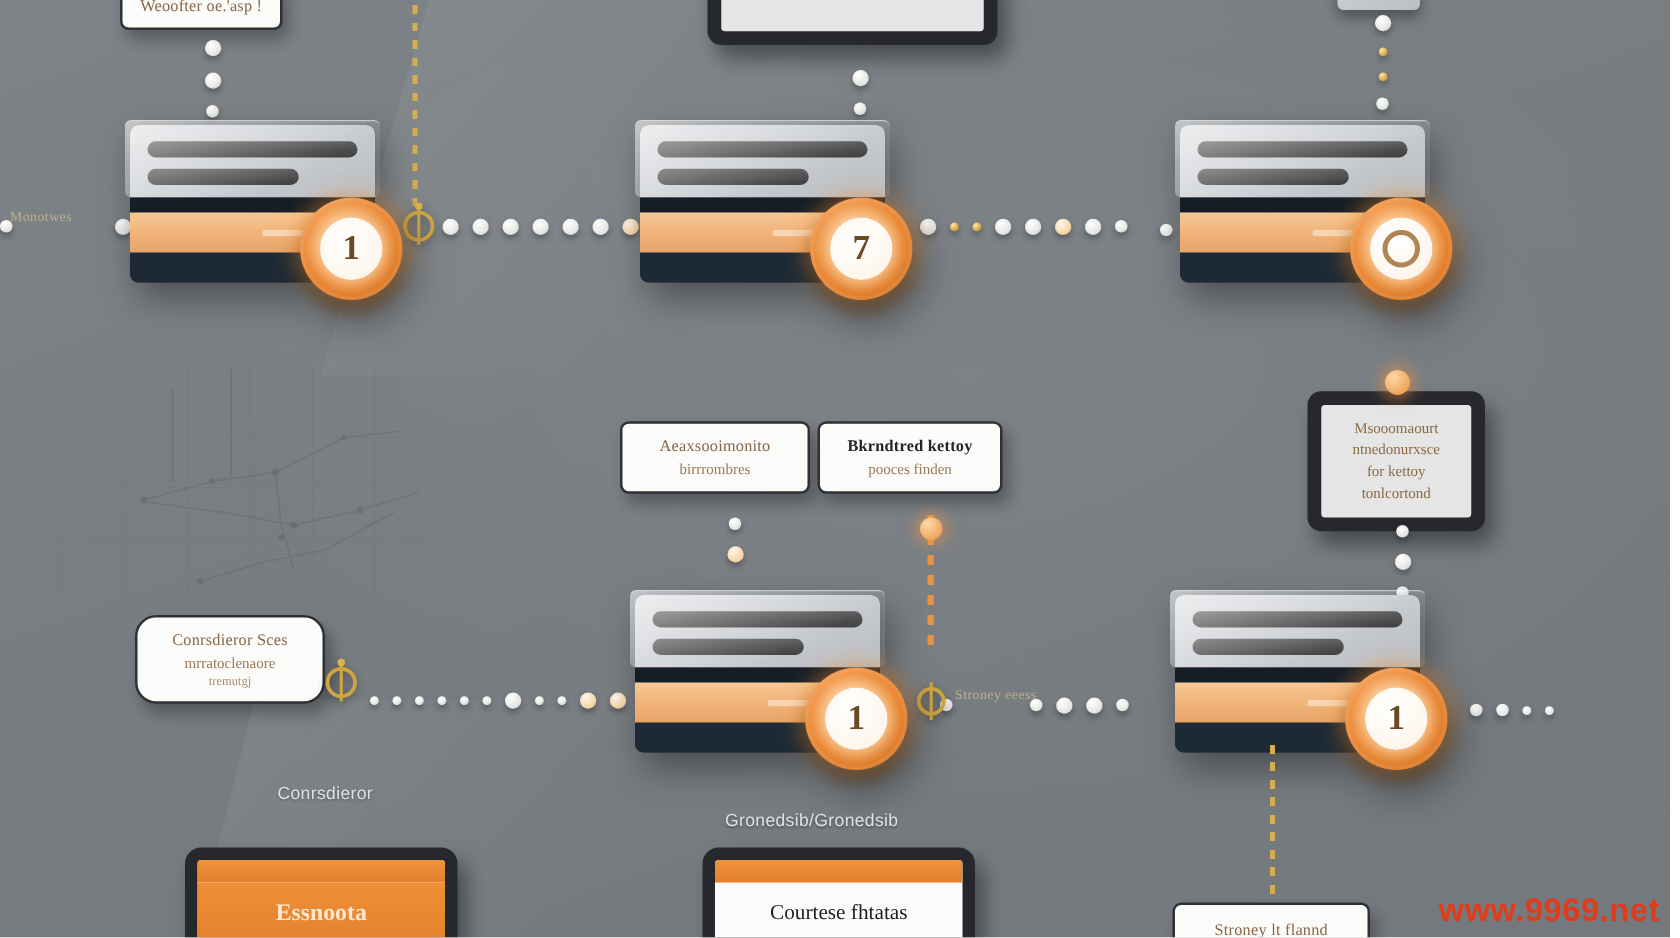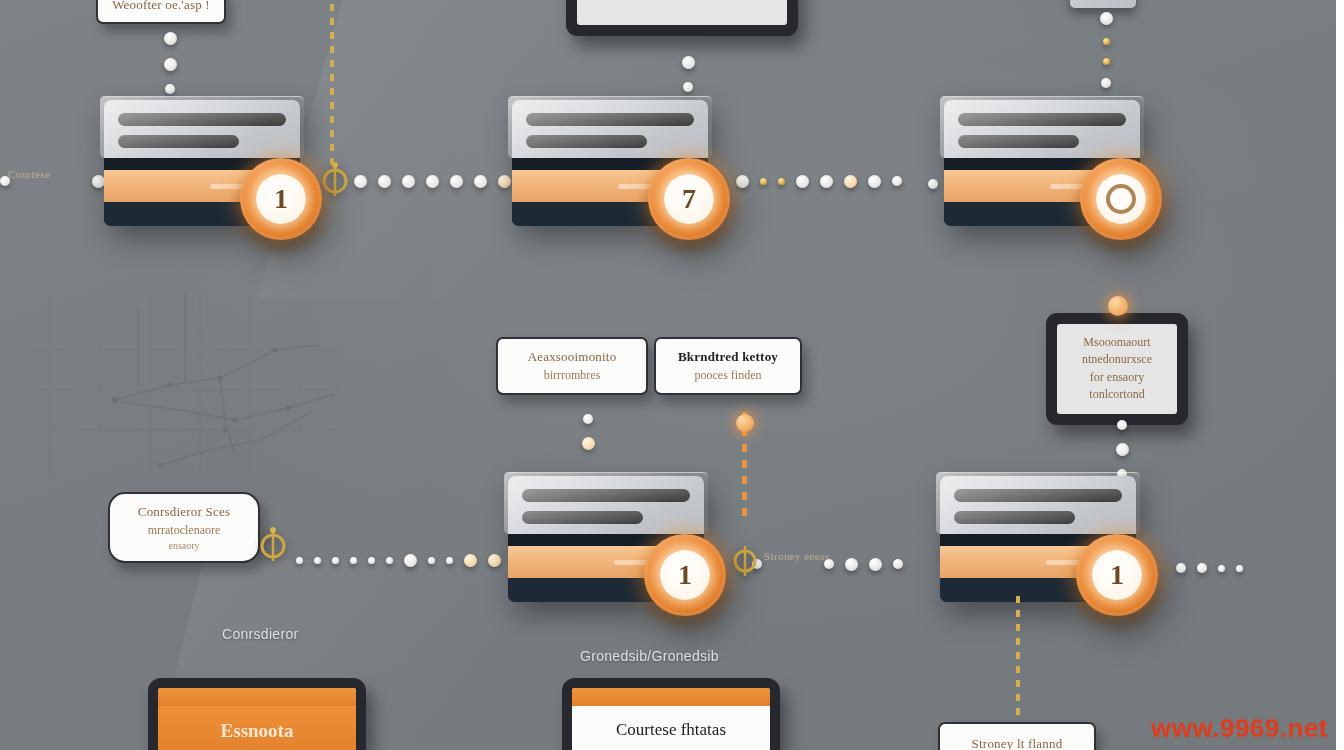--- a/index.html
+++ b/index.html
@@ -356,21 +356,21 @@
   <div class="rail" style="left:928px; top:176px;">
     <span class="bead sm"></span>
   </div>
 
   <svg class="pendant" style="left:320px; top:160px;" viewBox="0 0 30 40">
     <circle cx="15" cy="21" r="11" fill="none" stroke="#cfa640" stroke-width="3"></circle>
     <path d="M15 6 V36" stroke="#cfa640" stroke-width="2.5"></path>
     <circle cx="15" cy="5" r="3" fill="#d9b352"></circle>
   </svg>
 
-  <div class="rail-label" style="left:8px; top:168px;">Courtese</div>
+  <div class="rail-label" style="left:8px; top:168px;">Monotwes</div>
 
   <div class="node" style="left:104px; top:100px;">
     <div class="plate">
       <div class="top">
         <div class="bar"></div>
         <div class="bar short"></div>
       </div>
       <div class="mid"></div>
       <div class="stripe"></div>
       <div class="foot"></div>
@@ -419,37 +419,37 @@
   </div>
   <div class="callout dark-title" style="left:654px; top:337px; width:148px;">
     <div class="l1">Bkrndtred kettoy</div>
     <div class="l2">pooces finden</div>
   </div>
 
   <div class="framed" style="left:1046px; top:313px; width:142px;">
     <div class="screen">
       <div>Msooomaourt</div>
       <div>ntnedonurxsce</div>
-      <div>for ensaory</div>
+      <div>for kettoy</div>
       <div>tonlcortond</div>
     </div>
   </div>
   <div style="position:absolute; left:1108px; top:296px; width:20px; height:20px; border-radius:50%;
               background:radial-gradient(circle at 35% 30%,#ffd9a8,#e8903c);
               box-shadow:0 0 12px 3px rgba(255,150,60,.55);"></div>
   <div class="rail vert" style="left:1114px; top:420px;">
     <span class="bead sm"></span>
     <span class="bead"></span>
     <span class="bead sm"></span>
   </div>
 
   <div class="callout" style="left:108px; top:492px; width:152px;border-radius:17px;">
     <div class="l1">Conrsdieror Sces</div>
     <div class="l2">mrratoclenaore</div>
-    <div class="l3">ensaory</div>
+    <div class="l3">tremutgj</div>
   </div>
 
   <div class="rail vert" style="left:580px; top:414px;">
     <span class="bead sm"></span>
     <span class="bead warm"></span>
   </div>
   <div style="position:absolute; left:742px; top:412px; width:5px; height:108px;
               background:repeating-linear-gradient(180deg,#e89440 0 8px, rgba(0,0,0,0) 8px 16px);"></div>
   <div style="position:absolute; left:736px; top:414px; width:18px; height:18px; border-radius:50%;
               background:radial-gradient(circle at 35% 30%,#ffd9a8,#e8903c);

